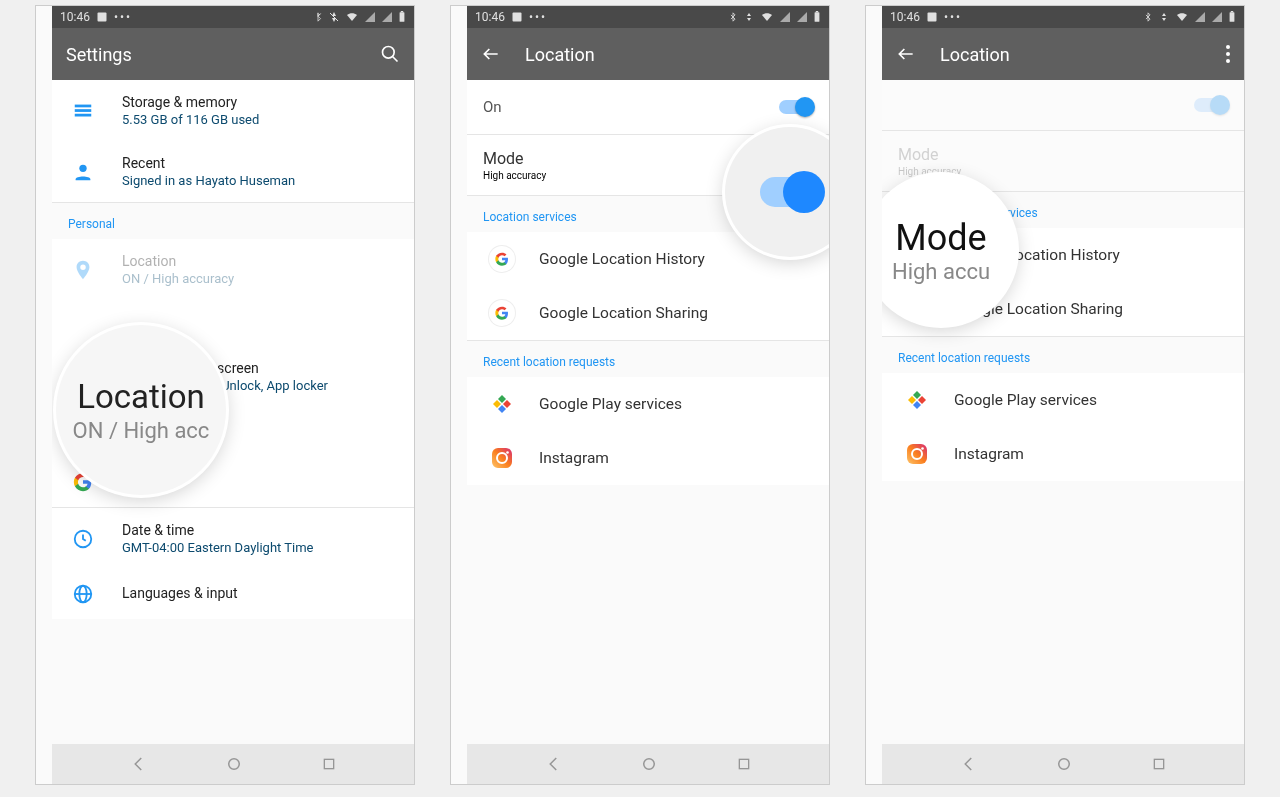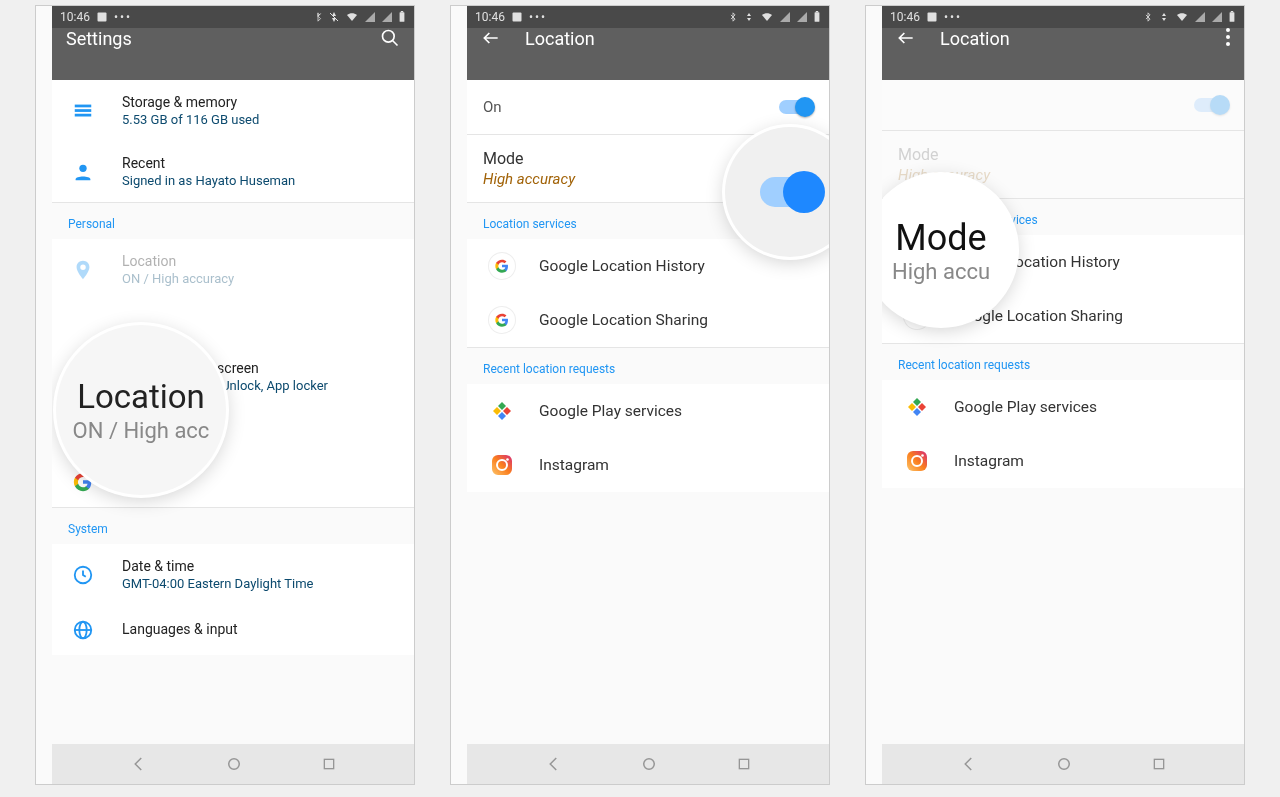--- a/index.html
+++ b/index.html
@@ -39,21 +39,21 @@
   }
   .status-left { display:flex; align-items:center; gap:6px; }
   .status-right{ display:flex; align-items:center; gap:5px; }
   .status-right svg, .status-left svg { display:block; }
   
   .appbar {
     height: 52px;
     background: #5f5f5f;
     color: #fff;
     display: flex;
-    align-items: flex-start;
+    align-items: center;
     padding: 0 14px;
     gap: 24px;
     font-size: 18px;
     flex-shrink: 0;
   }
   .appbar .spacer{ flex:1; }
   .appbar svg { display:block; }
   
   .content { flex:1; overflow:hidden; background:#fafafa; position:relative; }
   .row {
@@ -82,21 +82,21 @@
     width: 34px; height: 14px; border-radius:7px; background:#a0cfff;
     position:relative;
   }
   .toggle .thumb {
     position:absolute; right:-2px; top:-3px;
     width:20px; height:20px; border-radius:50%; background:#2196f3;
     box-shadow:0 1px 2px rgba(0,0,0,.3);
   }
   .mode-row { padding: 14px 16px; background:#fff; }
   .mode-row .title{ font-size:16px; color:#333; }
-  .mode-row .sub{ font-size:15px; color:#a16207;font-style:italic; }
+  .mode-row .sub{ font-size:10px; color:#000000; }
   .service-row {
     display:flex; align-items:center; gap:24px;
     padding: 14px 22px; background:#fff; font-size:15.5px; color:#333;
   }
   .service-row .ico { width:26px; height:26px; display:flex; align-items:center; justify-content:center; }
   
   .navbar {
     height: 40px;
     background:#e7e7e7;
     display:flex;
@@ -251,21 +251,20 @@
               <path fill="#FBBC05" d="M6.8 14c-.2-.6-.3-1.3-.3-2s.1-1.4.3-2V7.3H3.2C2.4 8.7 2 10.3 2 12s.4 3.3 1.2 4.7L6.8 14z"></path>
               <path fill="#EA4335" d="M12 6.5c1.5 0 2.8.5 3.8 1.5l2.9-2.9C17 3.4 14.7 2.5 12 2.5 8.1 2.5 4.8 4.7 3.2 7.3l3.6 2.7C7.5 8.1 9.6 6.5 12 6.5z"></path>
             </svg>
           </div>
         <div class="txt">
             <div class="title">Google</div>
           </div>
       </div>
     </div>
     <div class="divider"></div>
-    <div class="section-header">System</div>
     <div class="settings-list">
       <div class="row">
         <div class="icon-slot">
             <svg class="li-icon" viewBox="0 0 24 24" fill="none" stroke="#2196f3" stroke-width="2">
               <circle cx="12" cy="12" r="9"></circle>
               <path d="M12 7v5l3 2"></path>
             </svg>
           </div>
         <div class="txt">
           <div class="title">Date &amp; time</div>

